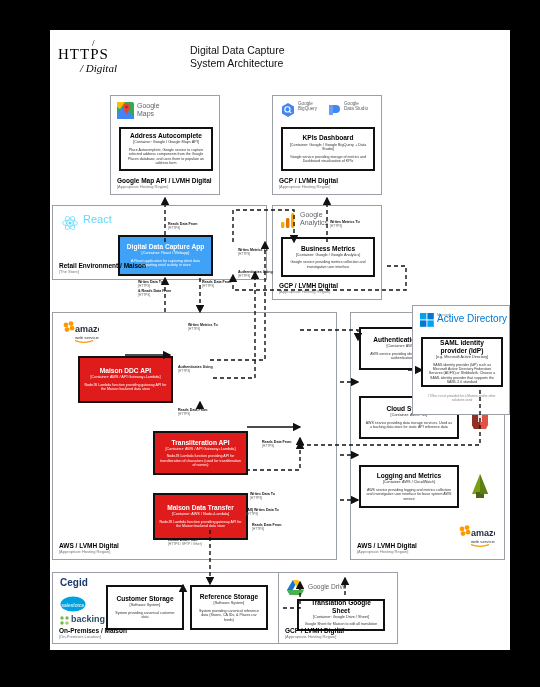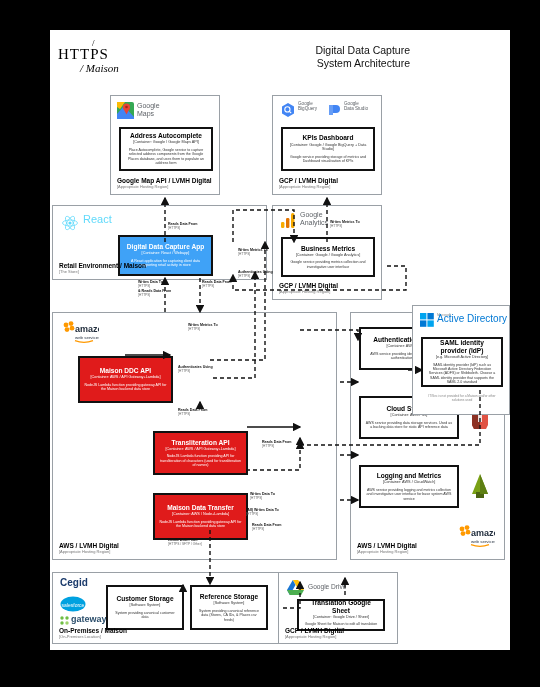--- a/index.html
+++ b/index.html
@@ -34,23 +34,23 @@
   .note{position:absolute;font-size:3.2px;color:#888;line-height:4px;}
 </style>
 </head>
 <body>
 
 <div id="page">
 
   <div class="abs" id="brand">
     <span class="lvmh-slash">/</span>
     <span class="lvmh-main">HTTPS</span>
-    <span class="lvmh-sub">/ Maison</span>
-  </div>
-  <div class="abs" id="title" style="white-space:pre-line;text-align:right;">Digital Data Capture
+    <span class="lvmh-sub">/ Digital</span>
+  </div>
+  <div class="abs" id="title" style="white-space:pre-line;">Digital Data Capture
 System Architecture</div>
 
   <div class="abs cont" style="left:60px;top:65px;width:110px;height:100px;">
     <span class="logo-txt" style="left:26px;top:6px;white-space:pre-line;">Google
 Maps</span>
     <svg class="abs" style="left:6px;top:6px;" width="17" height="17" viewBox="0 0 17 17">
       <rect x="0" y="0" width="17" height="17" rx="2" fill="#34a853"></rect>
       <path d="M0 12 L7 4 L17 15 L17 17 L0 17 Z" fill="#4285f4"></path>
       <path d="M0 0 L8 0 L3 7 L0 5 Z" fill="#fbbc05"></path>
       <circle cx="9.5" cy="5" r="3.6" fill="#ea4335"></circle>
@@ -231,21 +231,21 @@
     <svg class="abs" style="left:7px;top:22px;" width="26" height="17" viewBox="0 0 26 17">
       <ellipse cx="13" cy="9" rx="12.5" ry="7.5" fill="#00a1e0"></ellipse>
       <text x="13" y="11.5" text-anchor="middle" font-family="Liberation Sans, sans-serif" font-size="5" fill="#fff">salesforce</text>
     </svg>
     <svg class="abs" style="left:7px;top:43px;" width="9" height="9" viewBox="0 0 9 9">
       <circle cx="2" cy="2" r="1.7" fill="#6fbe44"></circle>
         <circle cx="7" cy="2" r="1.7" fill="#6fbe44"></circle>
       <circle cx="2" cy="7" r="1.7" fill="#6fbe44"></circle>
         <circle cx="7" cy="7" r="1.7" fill="#9ed36a"></circle>
     </svg>
-    <span class="logo-txt" style="left:18px;top:42px;font-size:9px;font-weight:bold;color:#2b4e6b;">gateway</span>
+    <span class="logo-txt" style="left:18px;top:42px;font-size:9px;font-weight:bold;color:#2b4e6b;">backing</span>
     <div class="abs comp" style="left:53px;top:12px;width:78px;height:45px;">
       <div class="t">Customer Storage</div>
       <div class="s">[Software System]</div>
       <div class="d">System providing canonical customer data</div>
     </div>
     <div class="abs comp" style="left:137px;top:12px;width:78px;height:45px;">
       <div class="t">Reference Storage</div>
       <div class="s">[Software System]</div>
       <div class="d">System providing canonical reference data (Stores, CA IDs, &amp; Places csv feeds)</div>
     </div>

